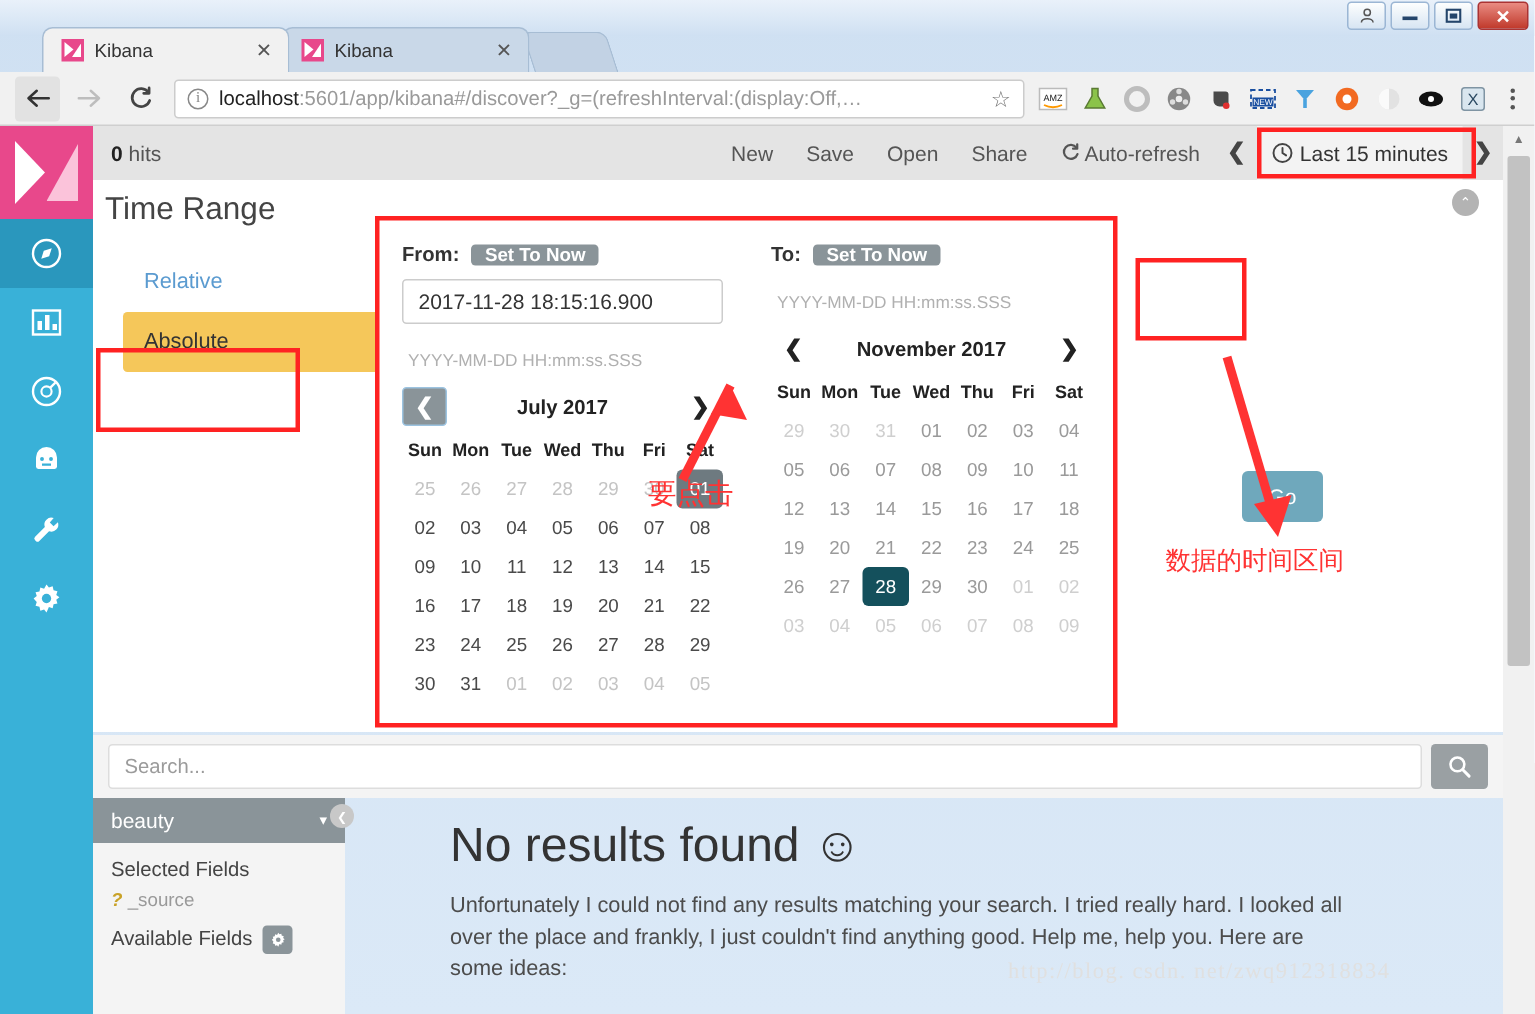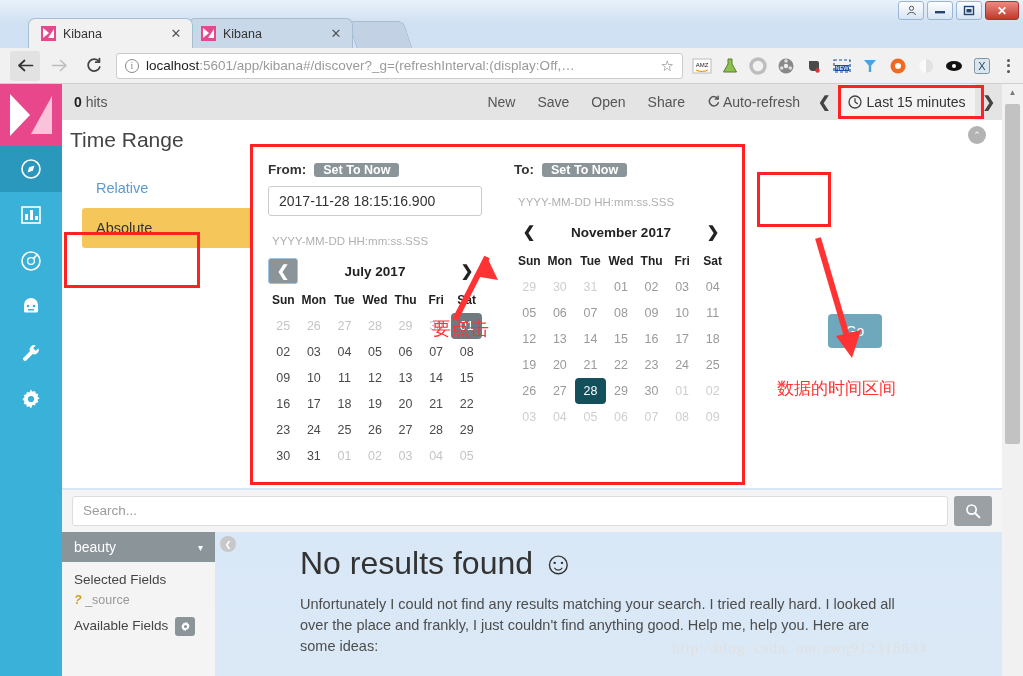--- a/index.html
+++ b/index.html
@@ -151,21 +151,21 @@
   
   #searchrow { position:absolute; left:62px; top:490px; width:940px; height:42px;
       background:#f4f4f4; display:flex; align-items:center; padding:0 10px; }
   #searchbox { flex:1; height:30px; background:#fff; border:1px solid #ddd;
       border-radius:3px; font-size:13.5px; color:#9b9b9b; padding:0 10px;
       line-height:28px; }
   #searchbtn { width:38px; height:30px; background:#9aa0a3; border-radius:3px;
       margin-left:6px; display:flex; align-items:center; justify-content:center;
       color:#fff; }
 
-  #fieldpane { position:absolute; left:62px; top:532px; width:153px; height:144px;
+  #fieldpane { position:absolute; left:62px; top:532px; width:168px; height:144px;
       background:#f4f4f4; }
   #idxsel { height:30px; background:#8a9499; color:#fff; font-size:14px;
       display:flex; align-items:center; padding:0 12px; }
   #idxsel .caret { margin-left:auto; font-size:10px; }
   .fld-head { font-size:13.5px; color:#444; padding:10px 0 6px 12px; }
   .fld-item { font-size:12.5px; color:#999; padding-left:12px; }
   .fld-item b { color:#c9a227; font-style:italic; font-weight:bold; }
   .gear-sm { display:inline-flex; width:20px; height:19px; background:#8a9499;
       border-radius:3px; align-items:center; justify-content:center; margin-left:7px;
       vertical-align:middle; color:#fff; }
@@ -178,21 +178,21 @@
   #nr-title { font-size:32px; color:#333; font-weight:normal; }
   #nr-body { font-size:14.5px; color:#4c4c4c; line-height:21px; margin-top:12px;
       width:600px; }
   #watermark { position:absolute; left:672px; top:640px; font-size:15px;
       color:#e0e0e0; font-family:"Liberation Serif", serif; letter-spacing:1px; }
 
   
   .redbox { position:absolute; border:3px solid #f22; pointer-events:none; }
   .redtext { position:absolute; color:#f33; white-space:nowrap; }
   #ann-click { left:432px; top:316px; font-size:19px; }
-  #ann-range { left:777px; top:362px; font-size:17px;margin-top:15px; }
+  #ann-range { left:777px; top:362px; font-size:17px; }
   svg.arrow { position:absolute; overflow:visible; }
 </style>
 </head>
 <body>
 
 <div id="app">
 
   <div id="titlebar">
     <div class="winbtns">
       <div class="winbtn">

